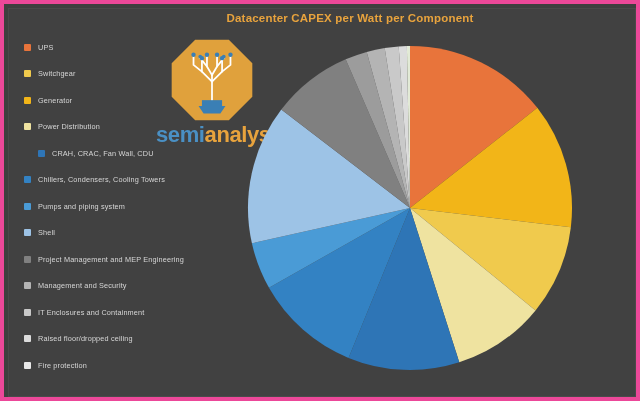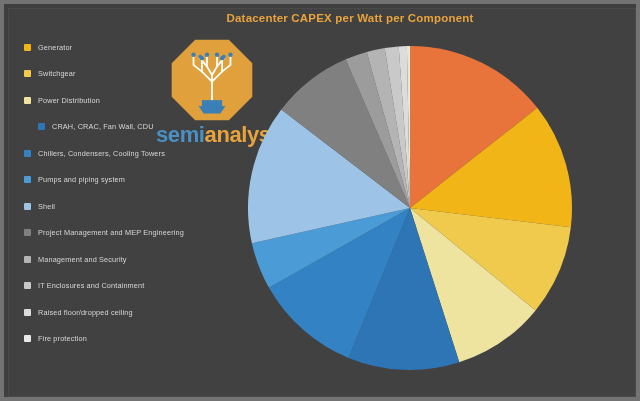--- a/index.html
+++ b/index.html
@@ -9,21 +9,21 @@
     background: #1a1a1a;
   }
   body {
     font-family: "Liberation Sans", sans-serif;
   }
   .slide {
     position: relative;
     width: 640px;
     height: 401px;
     background: #3f3f3f;
-    border: 4px solid #737373;
+    border: 4px solid #ec4899;
     overflow: hidden;
   }
   .inner-frame {
     position: absolute;
     left: 4px; top: 4px;
     width: 628px; height: 389px;
     background: #414141;
     border: 1px solid #4a4a4a;
   }
 
@@ -107,26 +107,30 @@
 </head>
 <body>
 
 <div class="slide">
   <div class="inner-frame"></div>
 
   <div class="chart-title">Datacenter CAPEX per Watt per Component</div>
 
   <div class="legend" id="legend-root">
       <div class="legend-item">
+        <span class="legend-swatch" style="background: rgb(232, 116, 59);"></span>
+        <span class="legend-label">UPS</span>
+      </div>
+      <div class="legend-item">
+        <span class="legend-swatch" style="background: rgb(240, 202, 77);"></span>
+        <span class="legend-label">Switchgear</span>
+      </div>
+      <div class="legend-item">
         <span class="legend-swatch" style="background: rgb(242, 181, 24);"></span>
         <span class="legend-label">Generator</span>
-      </div>
-      <div class="legend-item">
-        <span class="legend-swatch" style="background: rgb(240, 202, 77);"></span>
-        <span class="legend-label">Switchgear</span>
       </div>
       <div class="legend-item">
         <span class="legend-swatch" style="background: rgb(239, 227, 160);"></span>
         <span class="legend-label">Power Distribution</span>
       </div>
       <div class="legend-item indented">
         <span class="legend-swatch" style="background: rgb(46, 117, 182);"></span>
         <span class="legend-label">CRAH, CRAC, Fan Wall, CDU</span>
       </div>
       <div class="legend-item">

